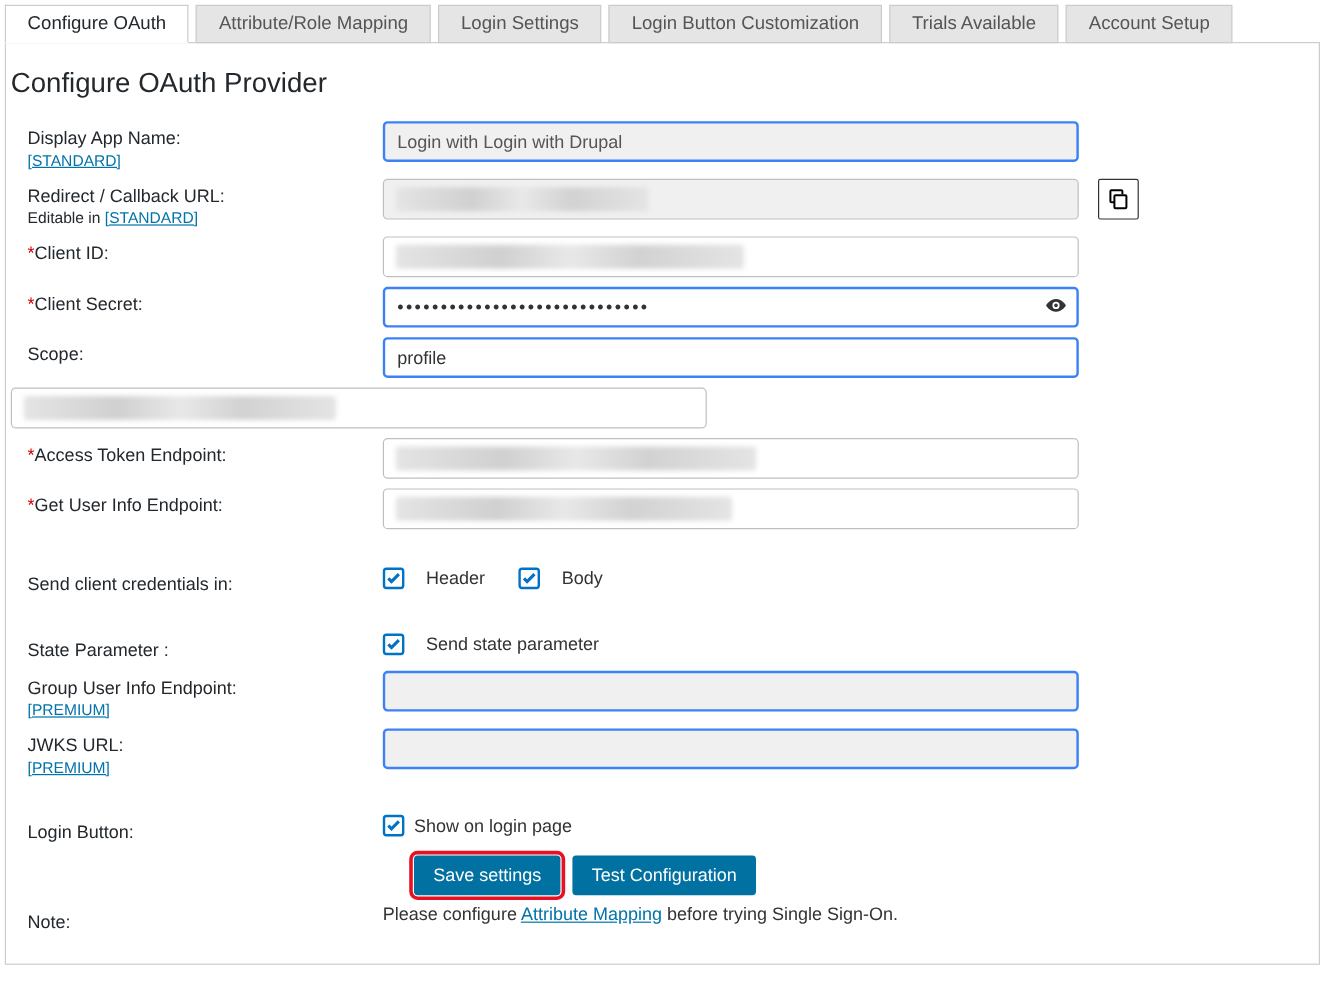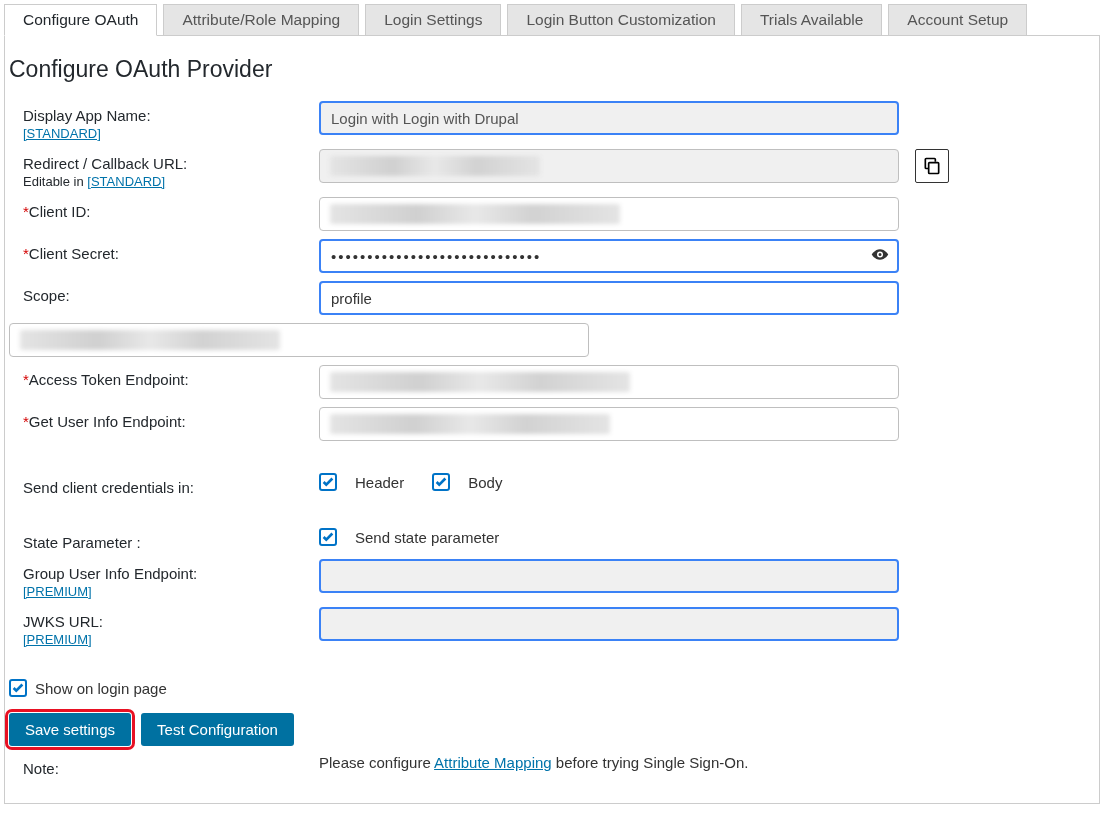--- a/index.html
+++ b/index.html
@@ -150,20 +150,21 @@
   }
   .btn-primary { background: #0071a1; }
   .btn-highlight {
     outline: 3px solid #e81123;
     outline-offset: 1px;
   }
   .buttons-row {
     display: flex;
     gap: 10px;
     margin-top: 8px;
+    margin-left: 26px;
   }
   .note-text { font-size: 15px; color: #333; }
   .spacer-row { height: 24px; }
 </style>
 </head>
 <body>
 
 <div class="tabs">
   <div class="tab active">Configure OAuth</div>
   <div class="tab">Attribute/Role Mapping</div>
@@ -326,20 +327,23 @@
       <div class="sub"><span class="link">[PREMIUM]</span></div>
     </div>
     <div class="field-col">
       <input type="text" class="text-input disabled" readonly="" style="">
     </div>
   </div>
 
   <div class="spacer-row"></div>
 
   <div class="row">
+    <div class="label-col">
+      <span>Login Button:</span>
+    </div>
     <div class="field-col" style="flex-direction:column; align-items:flex-start; gap:8px;">
       <div style="display:flex; align-items:center; gap:6px;">
         <span class="chk">
           <svg width="14" height="14" viewBox="0 0 16 16">
               <path fill="none" stroke="#0073c7" stroke-width="3" d="M3 8l3 3 7-7"></path>
             </svg>
         </span>
         <span class="chk-label">Show on login page</span>
       </div>
       <div class="buttons-row">

